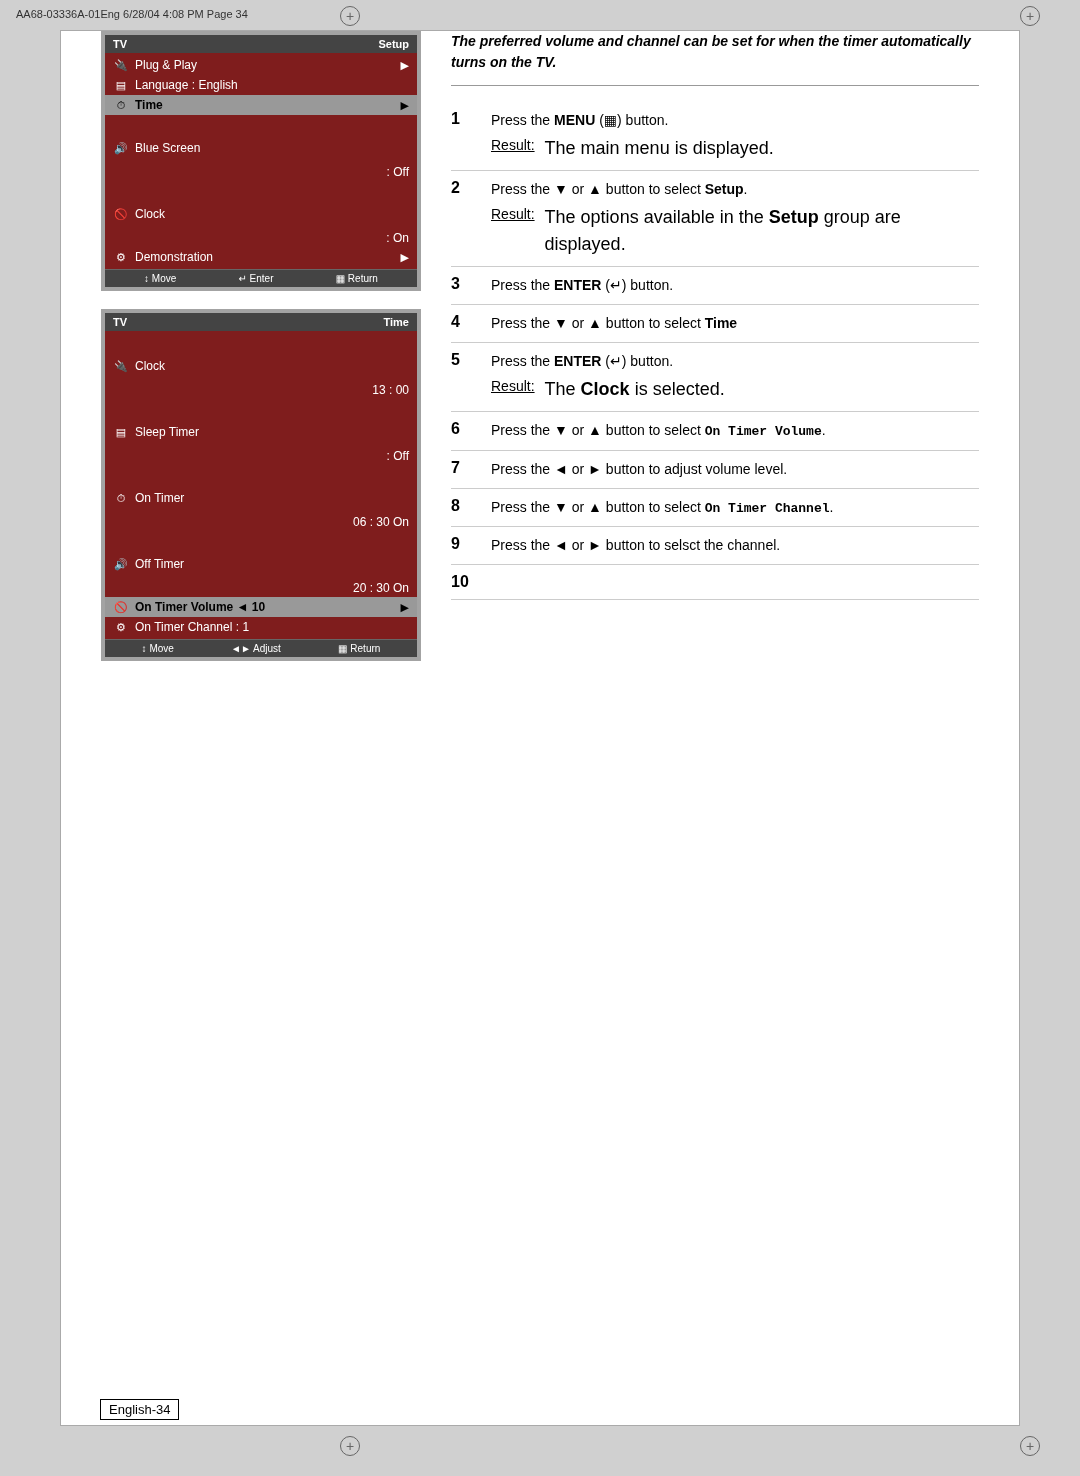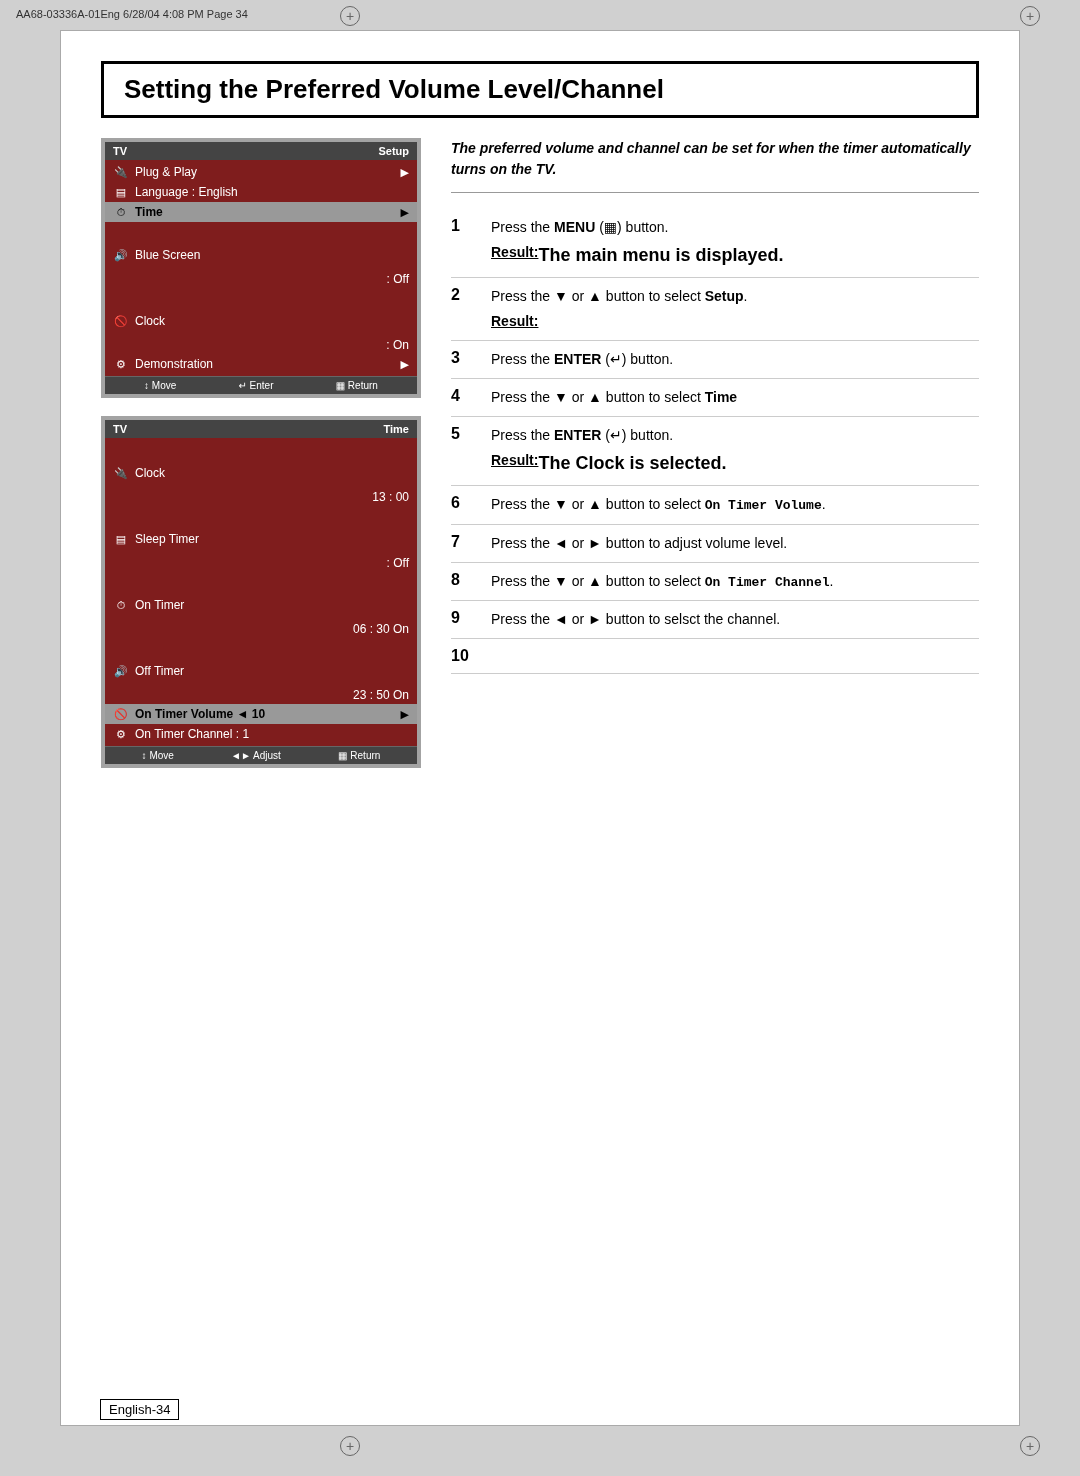--- a/index.html
+++ b/index.html
@@ -185,22 +185,22 @@
     }
 
     .step-content {
       flex: 1;
       font-size: 14px;
       line-height: 1.5;
     }
 
     .step-content .result-block {
       display: flex;
+      gap: 10px;
       margin-top: 4px;
-      font-weight: bold;
     }
 
     .result-label {
       text-decoration: underline;
       font-size: 14px;
       flex-shrink: 0;
     }
 
     .result-text {
       font-size: 18px;
@@ -228,23 +228,20 @@
   <span>AA68-03336A-01Eng   6/28/04   4:08 PM   Page 34</span>
 </div>
 
 <div class="reg-mark reg-mark-tl"></div>
 <div class="reg-mark reg-mark-tr"></div>
 <div class="reg-mark reg-mark-bl"></div>
 <div class="reg-mark reg-mark-br"></div>
 
 <div class="page-content">
 
-  <div class="title-box">
-    <h1>Setting the Preferred Volume Level/Channel</h1>
-  </div>
 
   <div class="two-col">
 
     <div class="left-col">
 
       <div class="tv-menu">
         <div class="tv-menu-header">
           <span>TV</span>
           <span>Setup</span>
         </div>
@@ -313,21 +310,21 @@
 
           <div class="tv-menu-row">
             <span class="tv-menu-icon">⏱</span>
             <span class="tv-menu-label tv-label">On Timer</span>
             <span class="tv-menu-value tv-label">06 : 30 On</span>
           </div>
 
           <div class="tv-menu-row">
             <span class="tv-menu-icon">🔊</span>
             <span class="tv-menu-label tv-label">Off Timer</span>
-            <span class="tv-menu-value tv-label">23 : 50 On</span>
+            <span class="tv-menu-value tv-label">20 : 30 On</span>
           </div>
 
           <div class="tv-menu-row active-row">
             <span class="tv-menu-icon">🚫</span>
             <span class="tv-menu-label tv-label"><strong>On Timer Volume ◄ 10</strong></span>
             <span class="tv-menu-arrow">▶</span>
           </div>
 
           <div class="tv-menu-row">
             <span class="tv-menu-icon">⚙</span>
@@ -361,20 +358,21 @@
             </div>
           </div>
         </li>
 
         <li class="step-item">
           <span class="step-num">2</span>
           <div class="step-content">
             <span>Press the ▼ or ▲ button to select <strong>Setup</strong>.</span>
             <div class="result-block">
               <span class="result-label">Result:</span>
+              <span class="result-text">The options available in the <strong>Setup</strong> group are displayed.</span>
             </div>
           </div>
         </li>
 
         <li class="step-item">
           <span class="step-num">3</span>
           <div class="step-content">
             <span>Press the <strong>ENTER</strong> (↵) button.</span>
           </div>
         </li>

